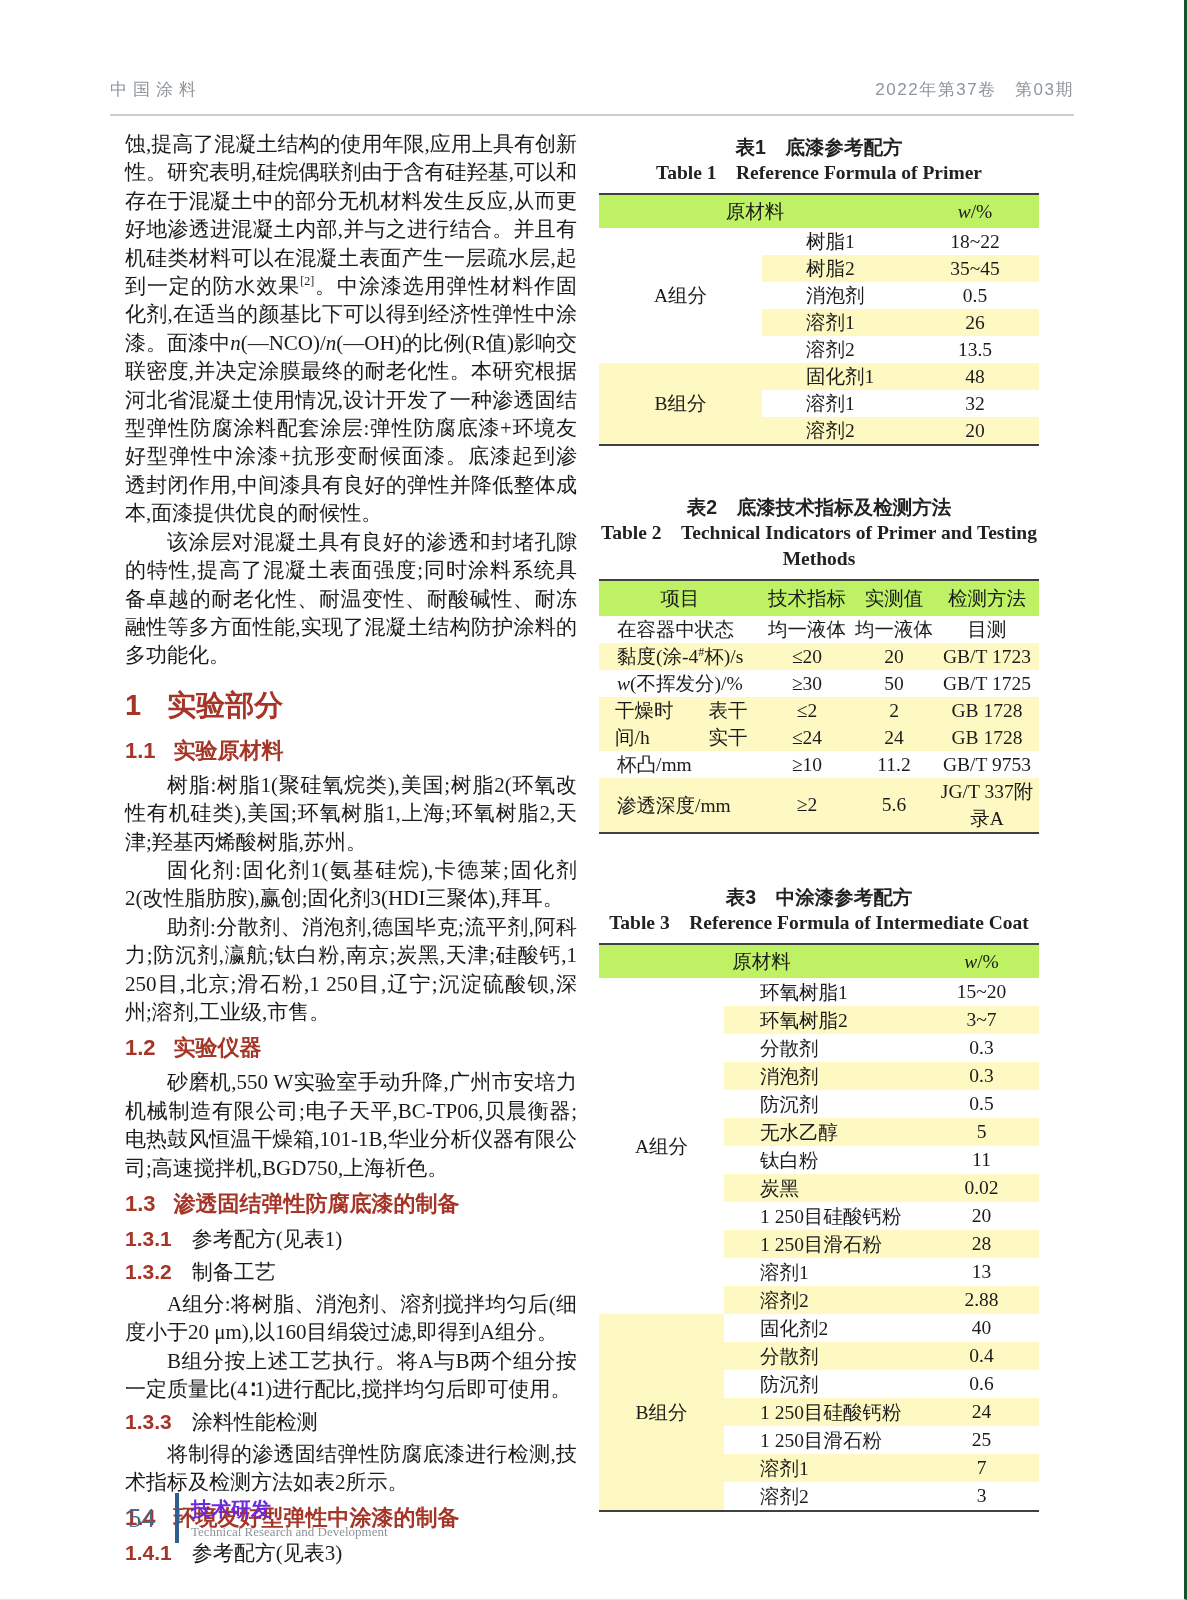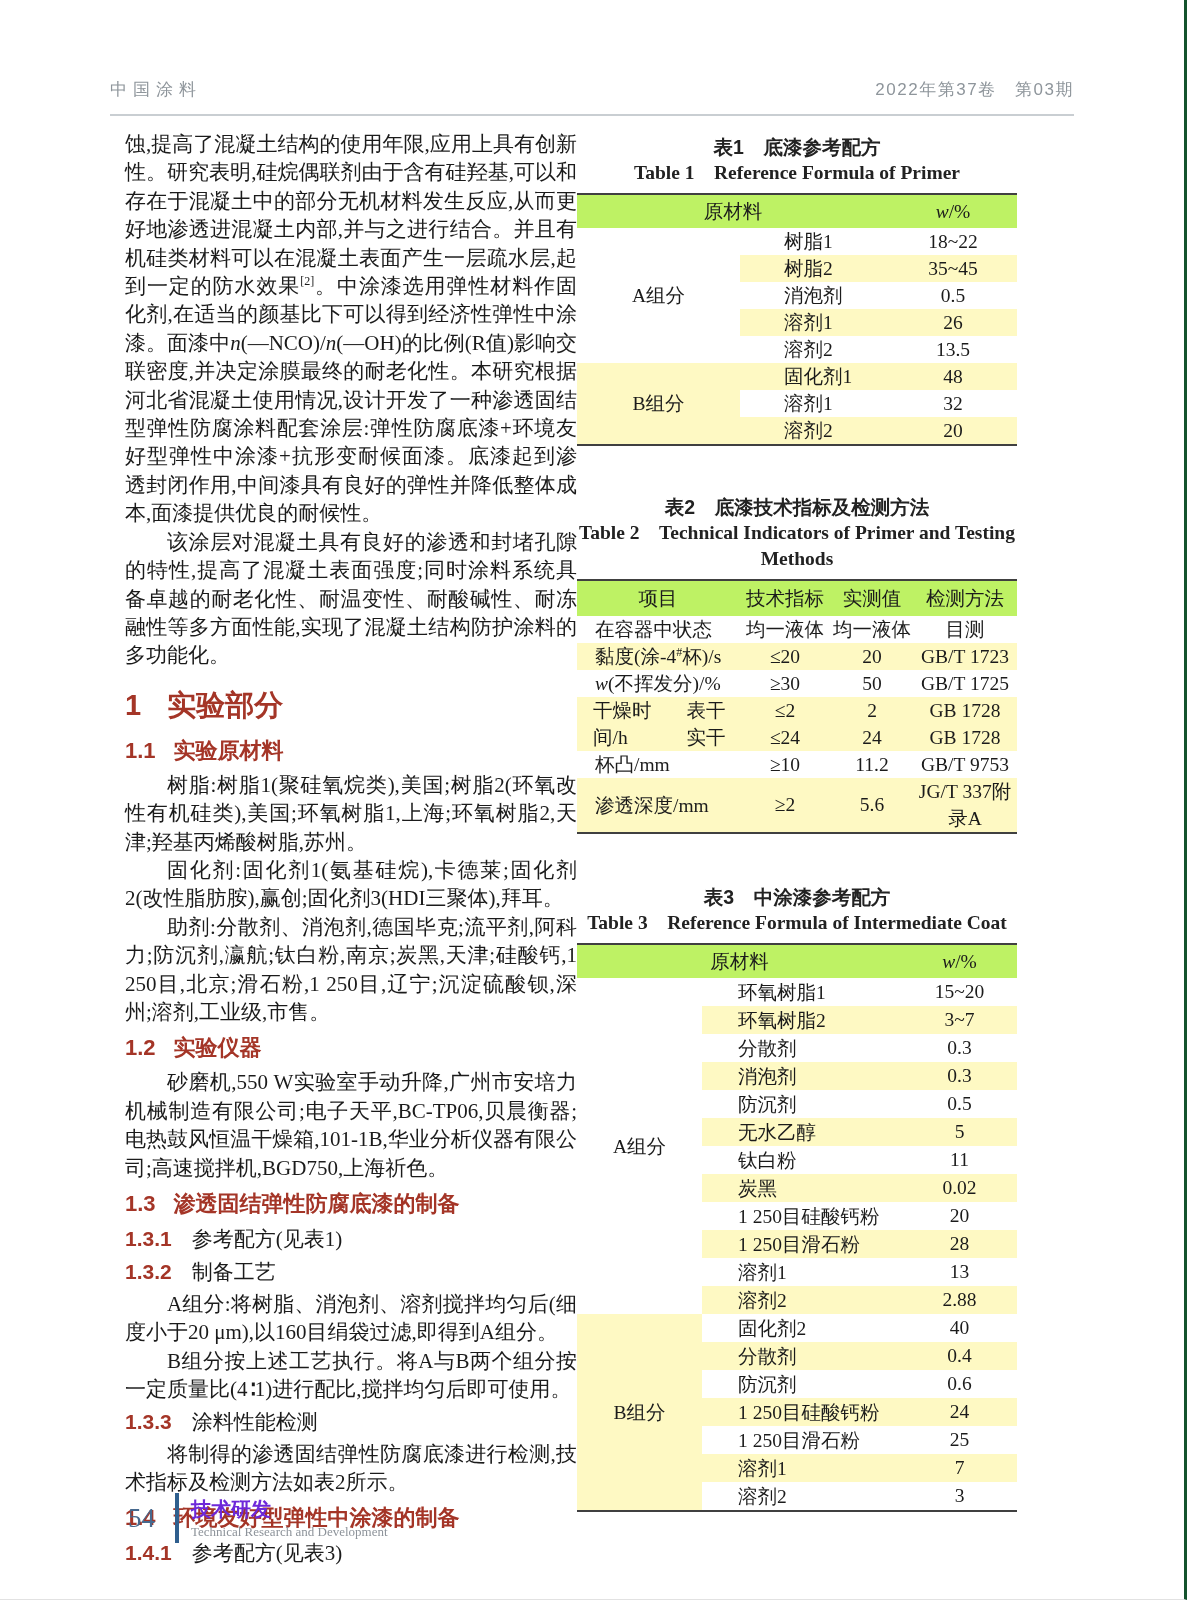--- a/index.html
+++ b/index.html
@@ -8,21 +8,21 @@
         border-right:3px solid #14532d;border-bottom:1px solid #e2e2e2;box-sizing:border-box;}
   
   .page-header{position:absolute;left:110px;right:110px;top:78px;display:flex;
                justify-content:space-between;align-items:flex-end;
                border-bottom:2px solid #c9ced2;padding-bottom:13px;
                font-family:"Liberation Sans","DejaVu Sans",sans-serif;
                font-size:17px;color:#8e959b;}
   .journal-name{letter-spacing:6px;}
   .issue-info{letter-spacing:1.5px;}
   
-  .content{position:absolute;top:130px;left:125px;width:914px;display:flex;}
+  .content{position:absolute;top:130px;left:125px;width:914px;display:flex;gap:22px;}
   .col-left{width:452px;}
   .col-right{width:440px;}
   
   .col-left p{margin:0;font-size:21px;line-height:28.4px;text-align:justify;text-indent:2em;}
   .col-left p.first{text-indent:0;}
   sup.ref{font-size:12px;vertical-align:super;line-height:0;}
   .it{font-style:italic;}
   h2.sec{display:flex;align-items:baseline;margin:16px 0 10px;color:#a43527;
          font-family:"Liberation Sans","DejaVu Sans",sans-serif;font-size:29px;font-weight:bold;}
   h2.sec .num{margin-right:26px;}

